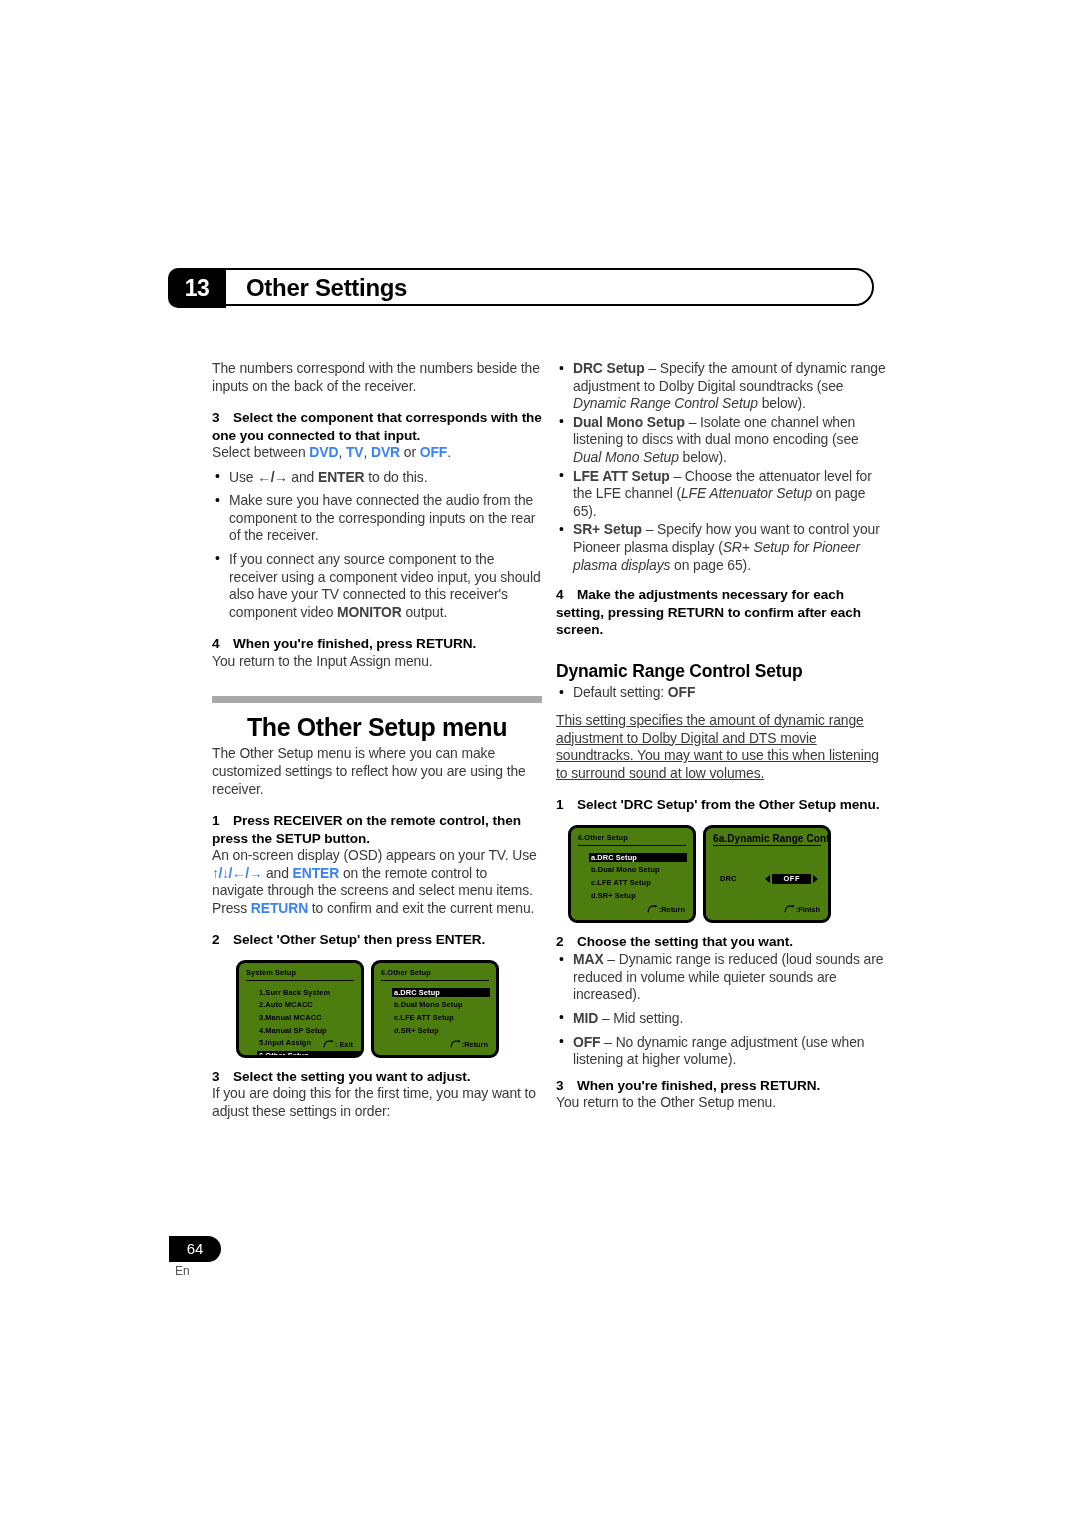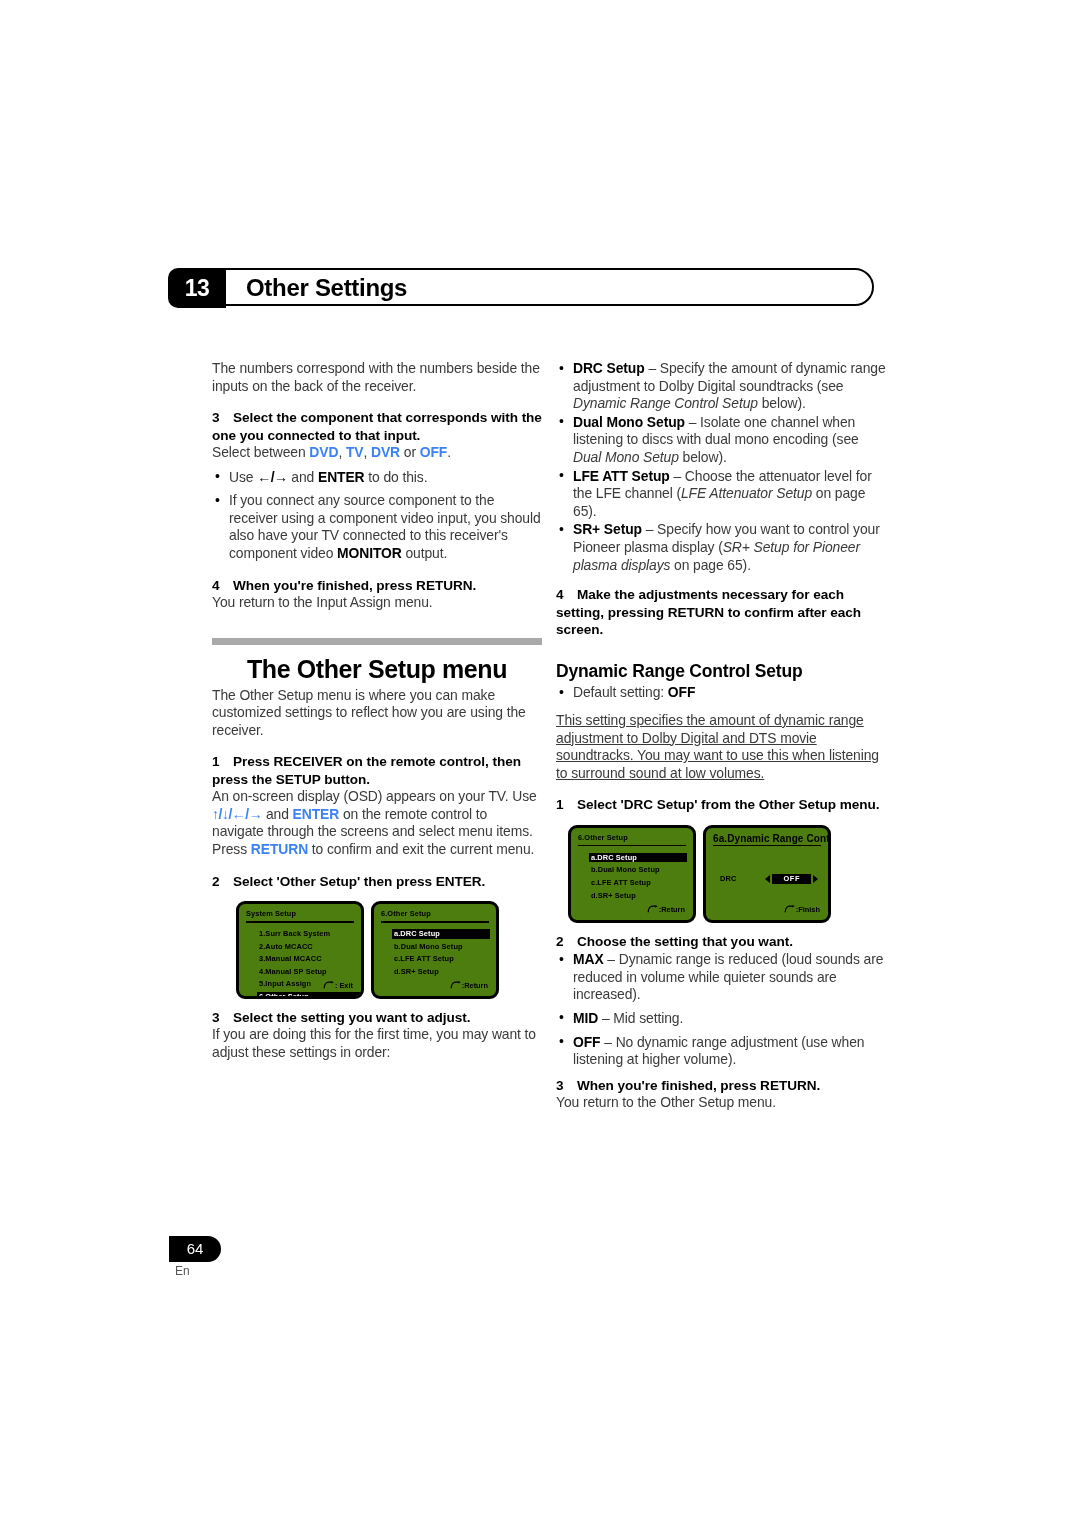--- a/index.html
+++ b/index.html
@@ -103,21 +103,21 @@
     letter-spacing: -0.1px;
   }
   .bullet-list li::before {
     content: "\2022";
     position: absolute;
     left: 3px;
     top: -0.5px;
     color: #000;
     font-size: 14px;
   }
-  .bullet-list li b { color: #000000; }
+  .bullet-list li b { color: #404040; }
   .bullet-list li i { font-style: italic; }
 
   .tight-bullets li { margin-bottom: 1px; }
 
   .section-rule {
     height: 7px;
     background: #a9a9a9;
     margin: 26px 0 9px 0;
   }
   h2.section-heading {
@@ -279,20 +279,21 @@
 
   <span class="body-text">The numbers correspond with the numbers beside the inputs on the back of the receiver.</span>
 
   <div class="step">
     <span class="num">3</span><span>Select the component that corresponds with the one you connected to that input.</span>
   </div>
   <span class="body-text"><span>Select between </span><b>DVD</b><span>, </span><b>TV</b><span>, </span><b>DVR</b><span> or </span><b>OFF</b><span>.</span></span>
 
   <ul class="bullet-list">
     <li><span>Use </span><b class="arrow-glyph">←/→</b><span> and </span><b>ENTER</b><span> to do this.</span></li>
+    <li><span>Make sure you have connected the audio from the component to the corresponding inputs on the rear of the receiver.</span></li>
     <li><span>If you connect any source component to the receiver using a component video input, you should also have your TV connected to this receiver's component video </span><b>MONITOR</b><span> output.</span></li>
   </ul>
 
   <div class="step">
     <span class="num">4</span><span>When you're finished, press RETURN.</span>
   </div>
   <span class="body-text">You return to the Input Assign menu.</span>
 
   <div class="section-rule"></div>
   <h2 class="section-heading">The Other Setup menu</h2>

